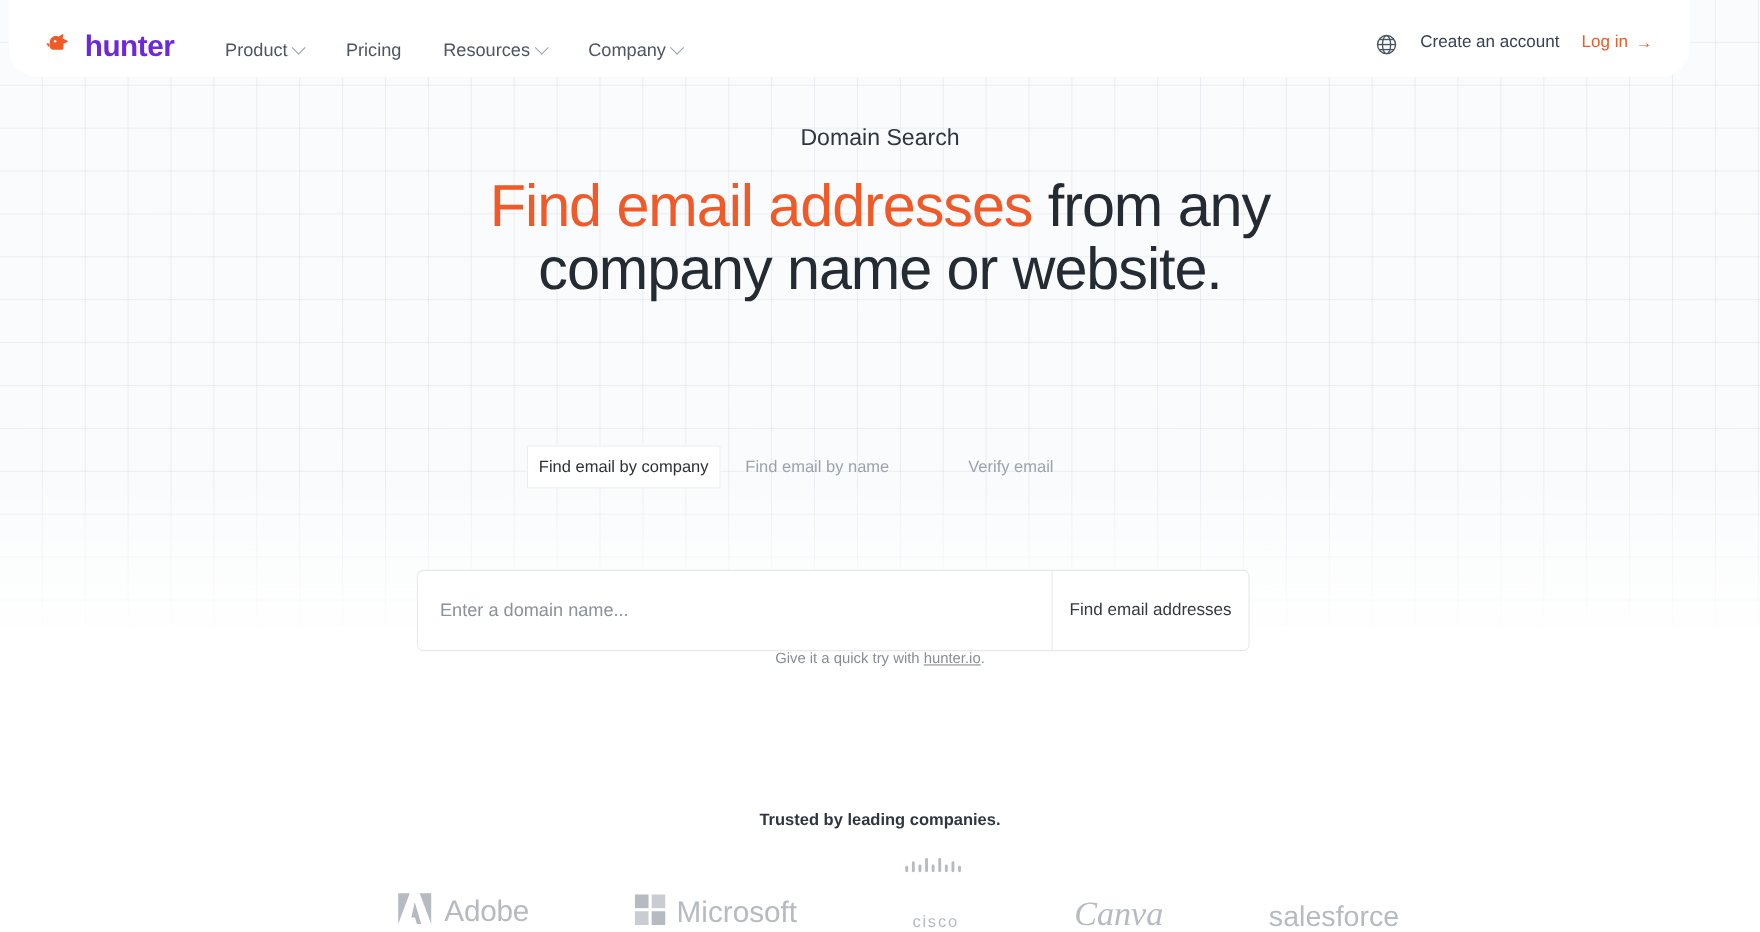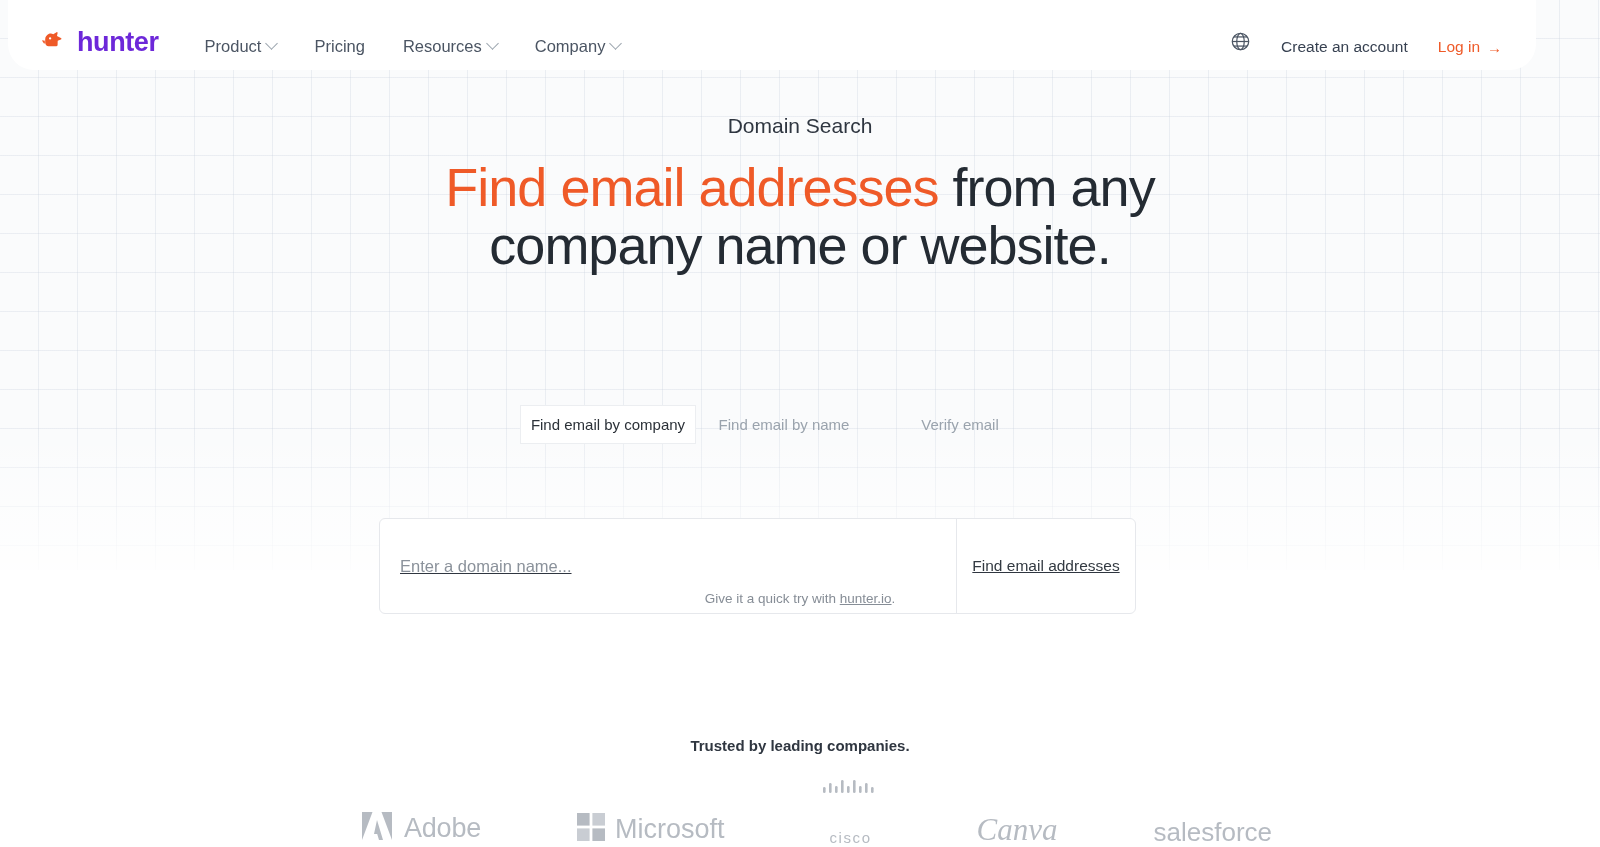--- a/index.html
+++ b/index.html
@@ -88,22 +88,22 @@
     display: inline-block;
     width: 9px; height: 9px;
     border-right: 1.6px solid #9aa3ad;
     border-bottom: 1.6px solid #9aa3ad;
     transform: translateY(-3px) rotate(45deg);
   }
 
   .header-right {
     margin-left: auto;
     display: flex;
-    align-items: flex-end;
-    gap: 30px;
+    align-items: flex-start;
+    gap: 20px;
   }
   .globe { display: block; }
   .create-account {
     font-size: 15.5px;
     color: #374151;
     cursor: pointer;
     white-space: nowrap;
   }
   .login-link {
     font-size: 15.5px;
@@ -144,21 +144,21 @@
     color: #242b33;
     max-width: 760px;
     margin-left: auto;
     margin-right: auto;
   }
   .headline .hl-accent { color: #ef5a28; }
 
   
   #tab-strip {
     position: absolute;
-    left: 520px; top: 405px;
+    left: 479px; top: 405px;
     width: 528px;
     height: 39px;
     display: flex;
     align-items: stretch;
     z-index: 4;
   }
   .tab {
     flex: 1;
     display: flex;
     align-items: center;
@@ -174,28 +174,27 @@
     background: #ffffff;
     color: #2b3138;
     border-color: #eceef1;
   }
 
   
   #search-row {
     position: absolute;
     left: 379px; top: 518px;
     width: 757px;
-    height: 96px;
+    height: 74px;
     background: #ffffff;
     border: 1px solid #e6e8ec;
     border-radius: 6px;
     display: flex;
     align-items: stretch;
     z-index: 4;
-    text-decoration: underline;
   }
   #domain-input {
     flex: 1;
     border: none;
     outline: none;
     background: transparent;
     padding: 0 0 0 20px;
     font-family: "Liberation Sans", sans-serif;
     font-size: 16.5px;
     color: #2f3640;

